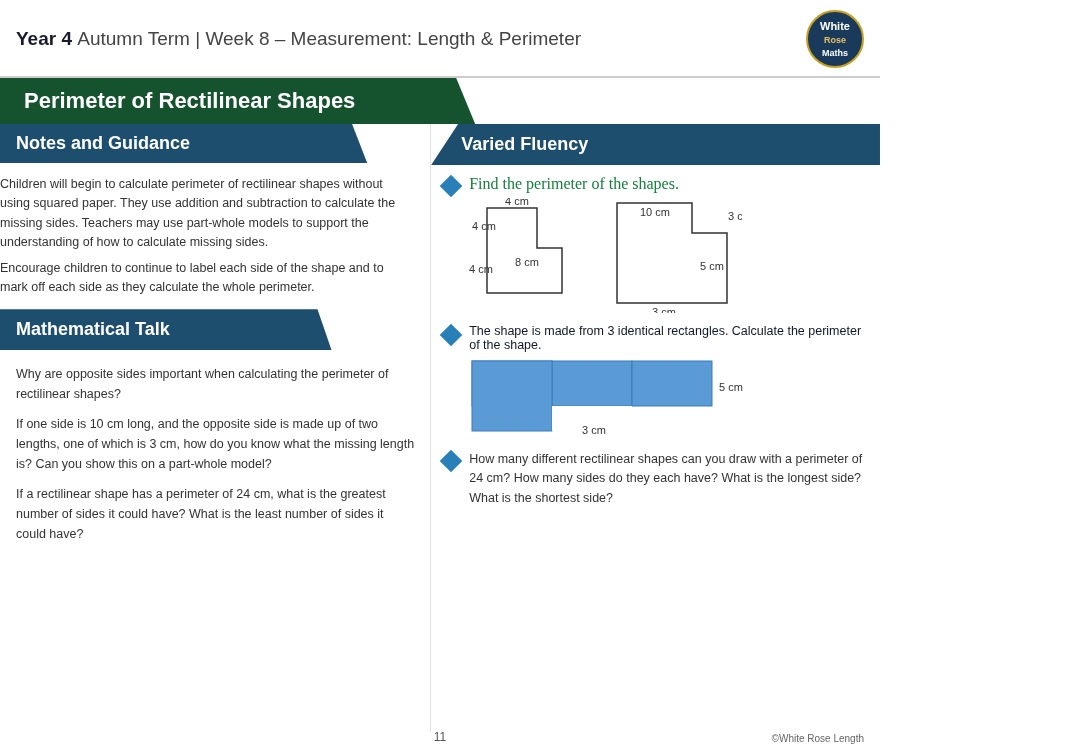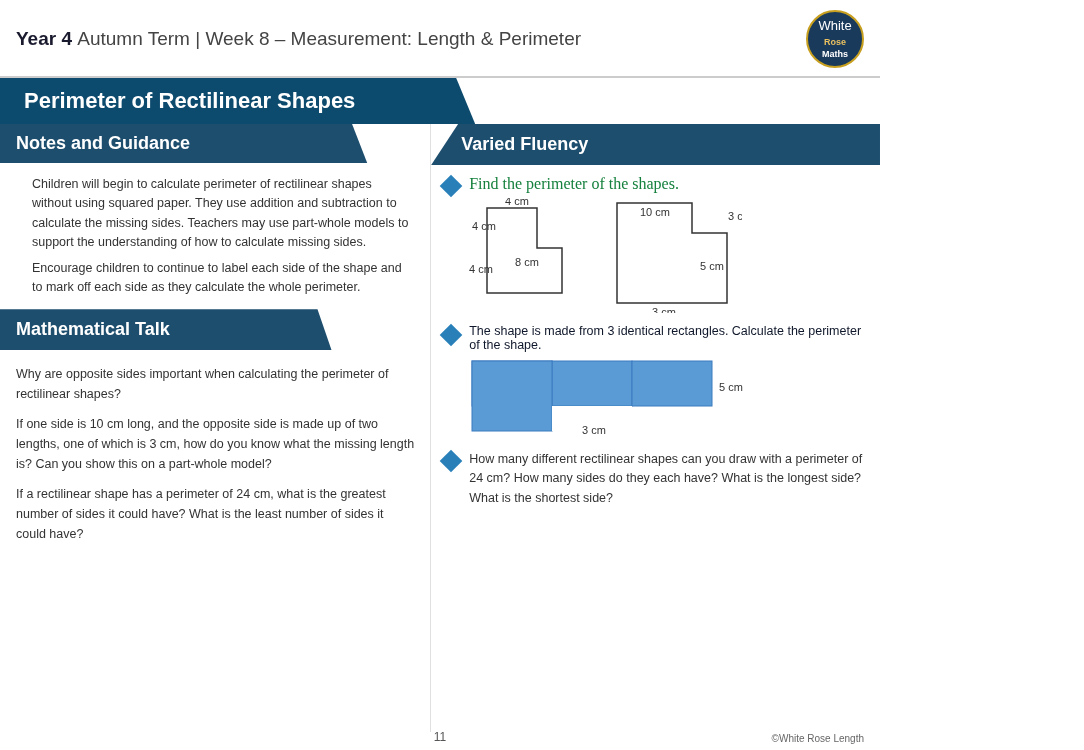--- a/index.html
+++ b/index.html
@@ -17,39 +17,39 @@
 <body>
 
 <div style="position:relative; width:880px; height:750px; background:#fff;">
 
   <div style="display:flex; align-items:center; justify-content:space-between; padding:10px 16px 8px 16px; border-bottom:2px solid #ccc;">
     <div style="font-size:19px; font-weight:600; color:#1a1a2e;">
       <span>Year 4</span>
       <span style="font-weight:400; color:#444;">Autumn Term  | Week 8 – Measurement: Length &amp; Perimeter</span>
     </div>
     <div style="width:58px;height:58px;border-radius:50%;background:#1a3a5c;display:flex;flex-direction:column;align-items:center;justify-content:center;color:#fff;font-size:9px;font-weight:bold;text-align:center;line-height:1.4;border:2px solid #c8a020;">
-      <span style="color:#fff;font-size:13px;font-weight:normal;">White</span>
+      <span style="color:#fff;font-size:11px;font-weight:bold;">White</span>
       <span style="color:#e8c060;font-size:9px;font-weight:bold;">Rose</span>
       <span style="color:#fff;font-size:9px;font-weight:bold;">Maths</span>
     </div>
   </div>
 
-  <div style="background:#0c4a6e;color:#fff;padding:10px 24px;font-size:22px;font-weight:bold;width:54%;clip-path:polygon(0 0, 96% 0, 100% 100%, 0 100%);">
+  <div style="background:#14532d;color:#fff;padding:10px 24px;font-size:22px;font-weight:bold;width:54%;clip-path:polygon(0 0, 96% 0, 100% 100%, 0 100%);">
     <span>Perimeter of Rectilinear Shapes</span>
   </div>
 
   <div style="display:flex; height:calc(750px - 142px); position:relative;">
 
     <div style="width:49%; border-right:1px solid #e0e0e0; padding-bottom:8px;">
 
       <div style="background:#1d4e6e;color:#fff;padding:9px 16px;font-size:18px;font-weight:bold;clip-path:polygon(0 0, 93% 0, 97% 100%, 0 100%);width:88%;margin-bottom:8px;">
         <span>Notes and Guidance</span>
       </div>
 
-      <div style="padding:4px 16px 8px 32px; font-size:12.5px; line-height:1.55; color:#333;">
+      <div style="padding:4px 16px 8px 0; font-size:12.5px; line-height:1.55; color:#333;">
         <p style="margin-bottom:6px;">Children will begin to calculate perimeter of rectilinear shapes without using squared paper. They use addition and subtraction to calculate the missing sides. Teachers may use part-whole models to support the understanding of how to calculate missing sides.</p>
         <p>Encourage children to continue to label each side of the shape and to mark off each side as they calculate the whole perimeter.</p>
       </div>
 
       <div style="background:#1d4e6e;color:#fff;padding:10px 16px;font-size:18px;font-weight:bold;clip-path:polygon(0 0, 90% 0, 94% 100%, 0 100%);width:82%;margin-top:4px;margin-bottom:10px;">
         <span>Mathematical Talk</span>
       </div>
 
       <div style="padding:4px 16px; font-size:12.5px; color:#333; line-height:1.6;">
         <p style="margin-bottom:10px;">Why are opposite sides important when calculating the perimeter of rectilinear shapes?</p>

